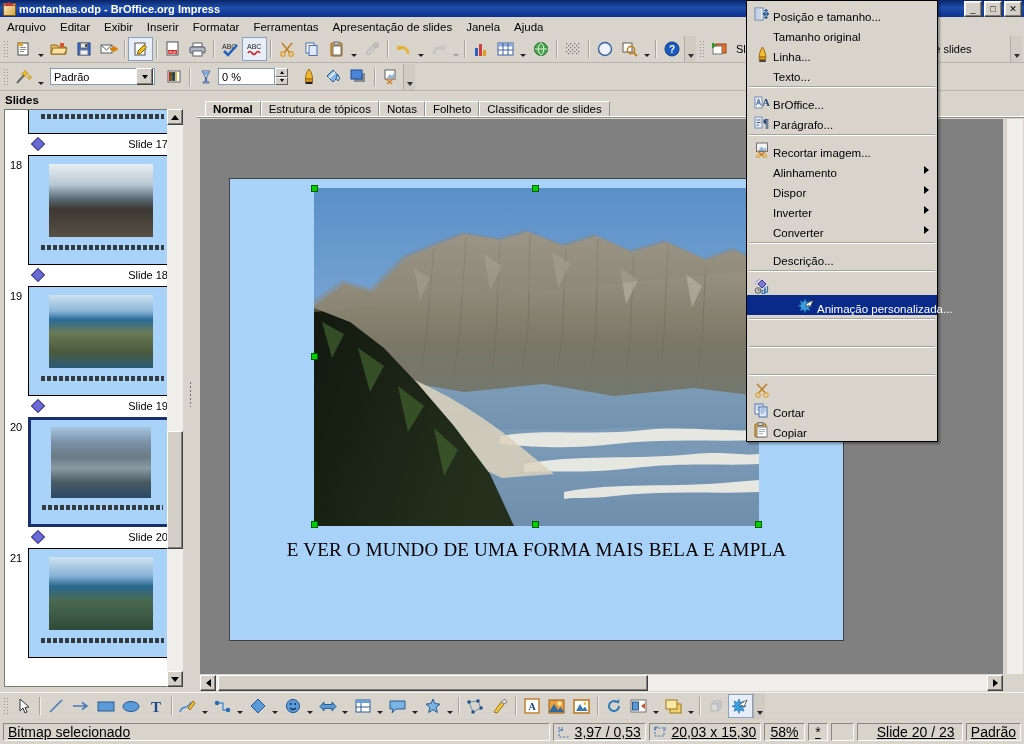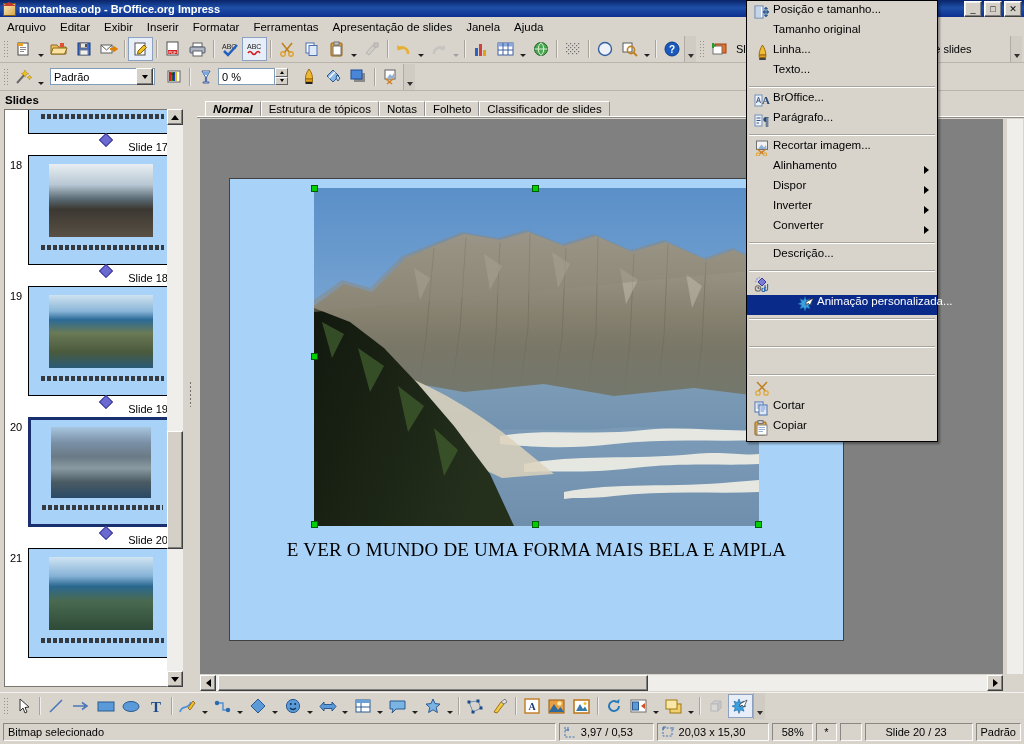--- a/index.html
+++ b/index.html
@@ -96,21 +96,21 @@
 
   .slide-row{position:relative;padding:2px 0 0 0;}
   .slide-num{position:absolute;left:5px;top:6px;font-size:11px;color:#000;}
   .thumb{margin-left:23px;width:146px;height:110px;background:#a8d2f8;
     border:1px solid #000;box-sizing:border-box;position:relative;overflow:hidden;}
   .thumb.sel{border:3px solid #1a2f6e;}
   .thumb .tpic{position:absolute;left:14%;top:7%;width:72%;height:68%;overflow:hidden;}
   .thumb .tcap{position:absolute;left:8%;right:6%;bottom:13%;height:5px;
     background:repeating-linear-gradient(to right,#202020 0 4px,transparent 4px 6px);
     opacity:.85;}
-  .thumb-foot{height:19px;display:flex;align-items:center;padding-left:24px;flex-direction:column;}
+  .thumb-foot{height:19px;display:flex;align-items:center;padding-left:24px;}
   .thumb-foot .tf-icon{width:14px;height:12px;position:relative;}
   .tf-icon .dia{position:absolute;left:4px;top:1px;width:8px;height:8px;background:#6a6ad0;transform:rotate(45deg);border:1px solid #3a3a9a;}
   .tf-icon .dots{position:absolute;left:0;top:4px;width:5px;height:5px;
     background-image:radial-gradient(circle,#5050b0 .6px,transparent .7px);background-size:2px 2px;}
   .thumb-foot .tf-label{margin-left:auto;margin-right:10px;font-size:11px;}
 
   
   .vscroll{position:absolute;width:16px;background:#f0eeea;}
   .vscroll .sb-btn{width:16px;height:16px;background:#d4d0c8;
     border:1px solid #fff;border-right-color:#404040;border-bottom-color:#404040;
@@ -129,21 +129,21 @@
   .splitter{position:absolute;left:185px;top:91px;width:12px;height:601px;background:#d8d4cc;}
   .splitter .grab{position:absolute;left:4px;top:290px;width:4px;height:26px;
     background-image:radial-gradient(circle,#707070 .7px,transparent .8px);background-size:3px 4px;}
 
   
   .work{position:absolute;left:197px;top:91px;width:827px;height:601px;background:#d8d4cc;}
   .tabs{position:absolute;left:8px;top:9px;height:17px;display:flex;align-items:flex-end;}
   .tab{height:16px;padding:1px 7px 0 7px;font-size:11.5px;box-sizing:border-box;
     background:#d8d4cc;border-left:1px solid #fff;border-right:1px solid #909090;
     border-top:1px solid #fff;position:relative;cursor:default;white-space:nowrap;}
-  .tab.active{font-weight:bold;font-style:italic;}
+  .tab.active{font-weight:bold;}
   .tabline{position:absolute;left:0;top:25px;width:827px;height:1px;background:#fff;}
   .tabline2{position:absolute;left:0;top:26px;width:827px;height:1px;background:#908c84;}
 
   .canvas{position:absolute;left:3px;top:28px;width:803px;height:555px;
     background:#808080;overflow:hidden;}
   .slide-page{position:absolute;left:29px;top:59px;width:615px;height:463px;
     background:#a8d2f8;border:1px solid #404040;box-sizing:border-box;padding-left:20px;}
   .slide-img{position:absolute;left:84px;top:9px;width:445px;height:338px;overflow:hidden;}
   .slide-text{position:absolute;left:0;right:0;top:360px;text-align:center;
     font-family:"Liberation Serif",serif;font-size:19px;color:#000;letter-spacing:0.2px;}
@@ -162,29 +162,29 @@
     border-right-color:#404040;border-bottom-color:#404040;box-shadow:inset -1px -1px 0 #808080;box-sizing:border-box;}
 
   
   .drawbar{position:absolute;left:0;top:692px;width:1024px;height:26px;background:#d8d4cc;
     display:flex;align-items:center;border-top:1px solid #f4f2ef;}
 
   
   .statusbar{position:absolute;left:0;top:720px;width:1024px;height:24px;background:#d8d4cc;
     display:flex;align-items:center;padding:0 3px;box-sizing:border-box;gap:3px;}
   .sfield{height:18px;border:1px solid #8a8680;border-right-color:#fbfbfb;border-bottom-color:#fbfbfb;
-    box-sizing:border-box;display:flex;align-items:center;padding:0 4px;font-size:11px;white-space:nowrap;
-    background:#d8d4cc;}
+    box-sizing:border-box;display:flex;align-items:center;padding:0 4px;font-size:14px;white-space:nowrap;
+    background:#d8d4cc;text-decoration:underline;}
   .sfield .sicon{margin-right:5px;display:inline-flex;}
 
   
   .ctxmenu{position:absolute;left:746px;top:0px;width:192px;background:#d8d4cc;
     border:1px solid #000;box-sizing:border-box;padding:2px 0;z-index:50;
     box-shadow:2px 2px 2px rgba(0,0,0,.35);}
-  .ctxitem{height:20px;display:flex;align-items:flex-start;padding:0 4px;cursor:default;position:relative;}
+  .ctxitem{height:20px;display:flex;align-items:flex-end;padding:0 4px;cursor:default;position:relative;}
   .ctxitem.hl{background:#0a2a8a;color:#fff;padding-left:48px;}
   .ctxitem .ci-icon{width:22px;height:18px;display:flex;align-items:center;justify-content:center;flex:0 0 auto;}
   .ctxitem .ci-label{font-size:11.5px;white-space:nowrap;}
   .ctxitem .ci-sub{position:absolute;right:8px;top:7px;width:0;height:0;
     border-top:4px solid transparent;border-bottom:4px solid transparent;border-left:5px solid #000;}
   .ctxsep{height:1px;background:#fff;border-top:1px solid #a8a49c;margin:3px 2px;}
 
   svg{display:block;}
 </style>
 </head>

